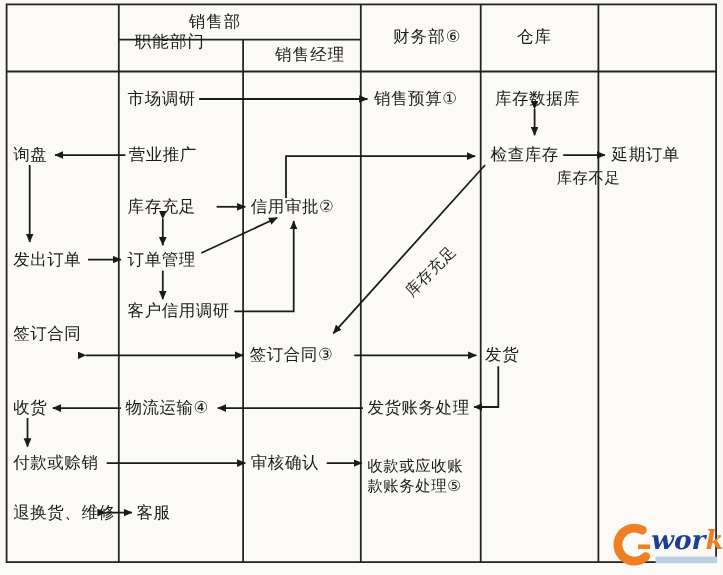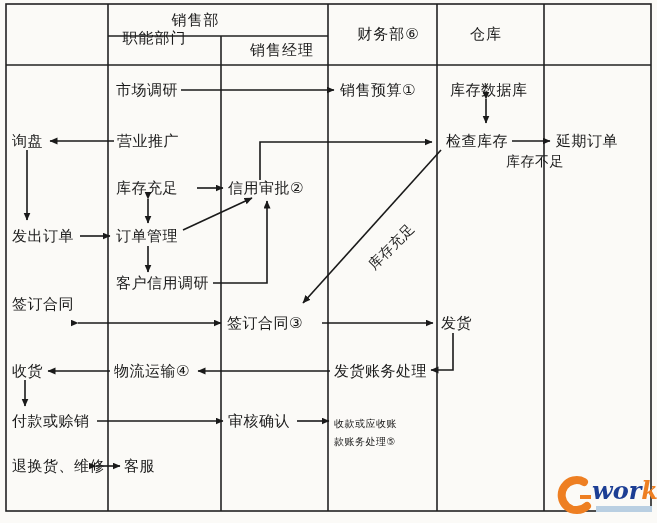--- a/index.html
+++ b/index.html
@@ -13,21 +13,21 @@
   svg.wires{position:absolute;left:0;top:0;width:657px;height:523px;}
   .hdr{
     position:absolute;transform:translateY(-50%);
     text-align:center;font-size:15px;letter-spacing:1px;white-space:nowrap;
   }
   .node{
     position:absolute;transform:translateY(-50%);
     font-size:15px;letter-spacing:0.5px;white-space:nowrap;line-height:17px;text-align:right;
   }
   .node2{
-    position:absolute;font-size:10px;letter-spacing:0.5px;white-space:nowrap;line-height:18px;
+    position:absolute;font-size:14px;letter-spacing:0.5px;white-space:nowrap;line-height:18px;
   }
   .edge-label{
     position:absolute;transform:translateY(-50%);
     font-size:14px;letter-spacing:0.5px;white-space:nowrap;
   }
   .edge-label.rot{
     transform:translate(-50%,-50%) rotate(-45deg);
   }
   
   .logo{position:absolute;left:554px;top:474px;width:102px;height:46px;}

